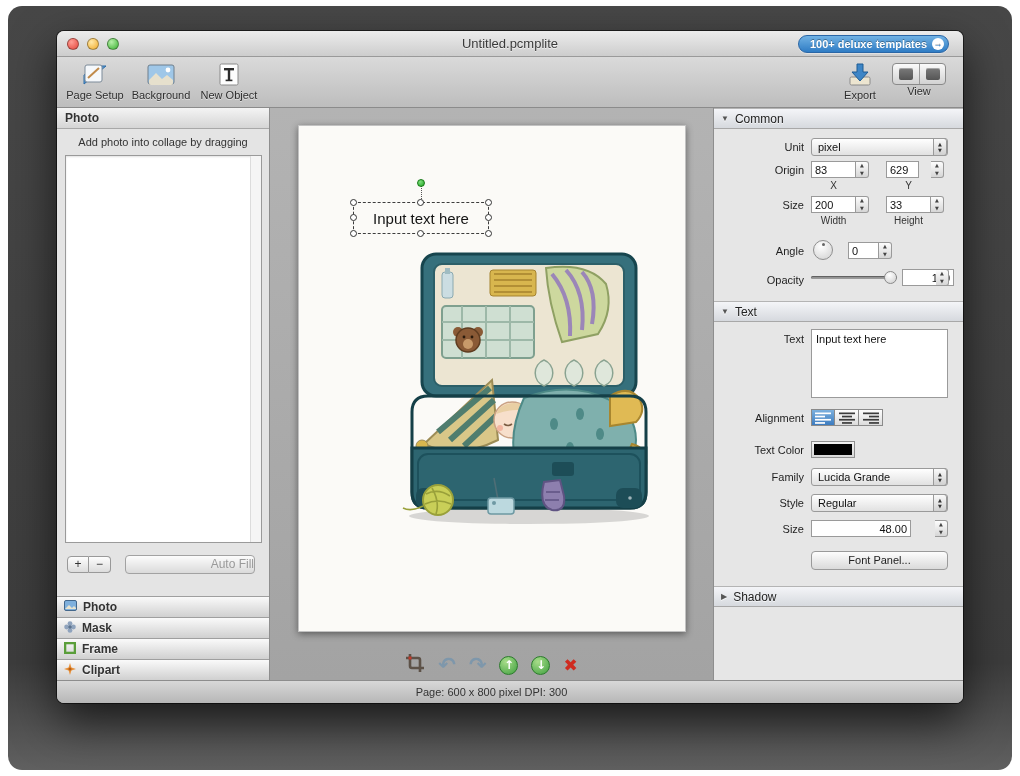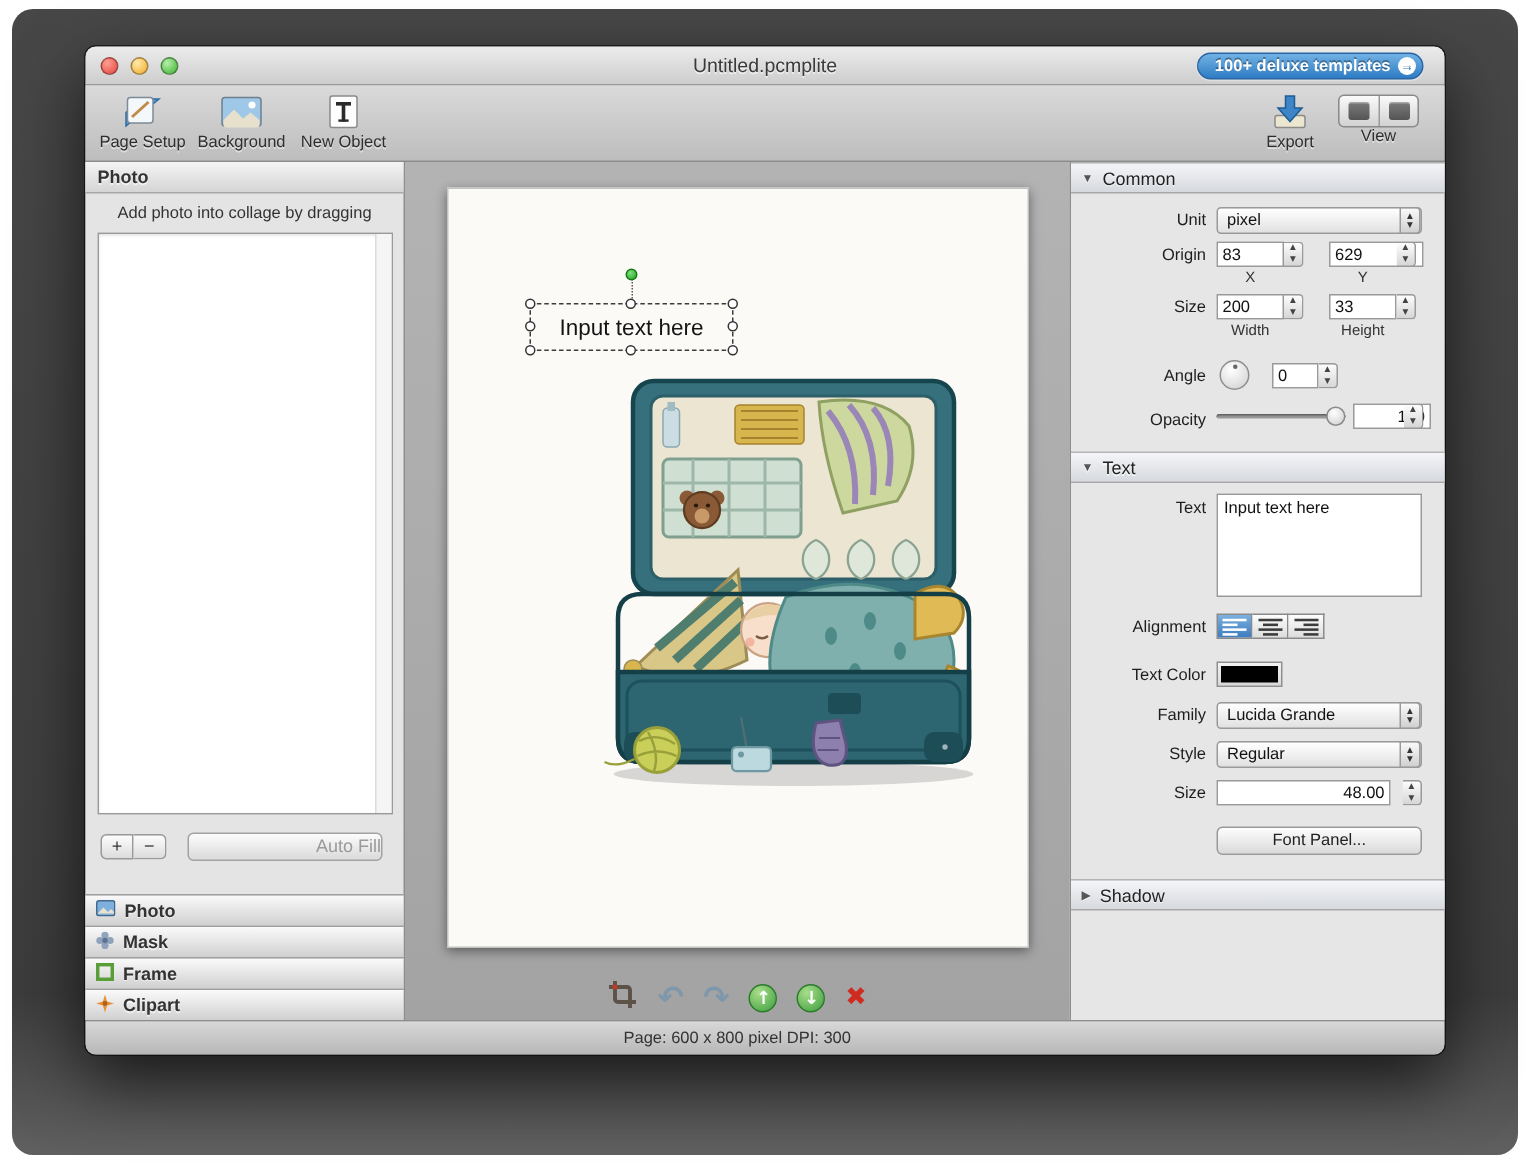--- a/index.html
+++ b/index.html
@@ -380,21 +380,21 @@
             <span>▼</span>
         </span>
       </div>
 
       <div class="rp-label" style="top:56px">Origin</div>
       <div class="numfield" style="left:97px;top:53px;width:45px">83</div>
       <div class="stepper" style="left:142px;top:53px">
         <span>▲</span>
           <span>▼</span>
       </div>
-      <div class="numfield" style="left:172px;top:53px;width:63px">629</div>
+      <div class="numfield" style="left:172px;top:53px;width:33px">629</div>
       <div class="stepper" style="left:217px;top:53px">
         <span>▲</span>
           <span>▼</span>
       </div>
       <div class="caption" style="left:97px;top:72px;width:45px">X</div>
       <div class="caption" style="left:172px;top:72px;width:45px">Y</div>
 
       <div class="rp-label" style="top:91px">Size</div>
       <div class="numfield" style="left:97px;top:88px;width:45px">200</div>
       <div class="stepper" style="left:142px;top:88px">
@@ -489,21 +489,21 @@
       <div class="rp-label" style="top:389px">Style</div>
       <div class="popup" style="left:97px;top:386px;width:137px">
         <span>Regular</span>
         <span class="popup-arrows">
           <span>▲</span>
             <span>▼</span>
         </span>
       </div>
 
       <div class="rp-label" style="top:415px">Size</div>
-      <div class="numfield right" style="left:97px;top:412px;width:116px">48.00</div>
+      <div class="numfield right" style="left:97px;top:412px;width:100px">48.00</div>
       <div class="stepper" style="left:221px;top:412px">
         <span>▲</span>
           <span>▼</span>
       </div>
 
       <div class="push-btn" style="left:97px;top:443px;width:137px">Font Panel...</div>
 
       <div class="rp-header" style="top:478px">
         <span class="disclosure">▶</span>
         <span>Shadow</span>

